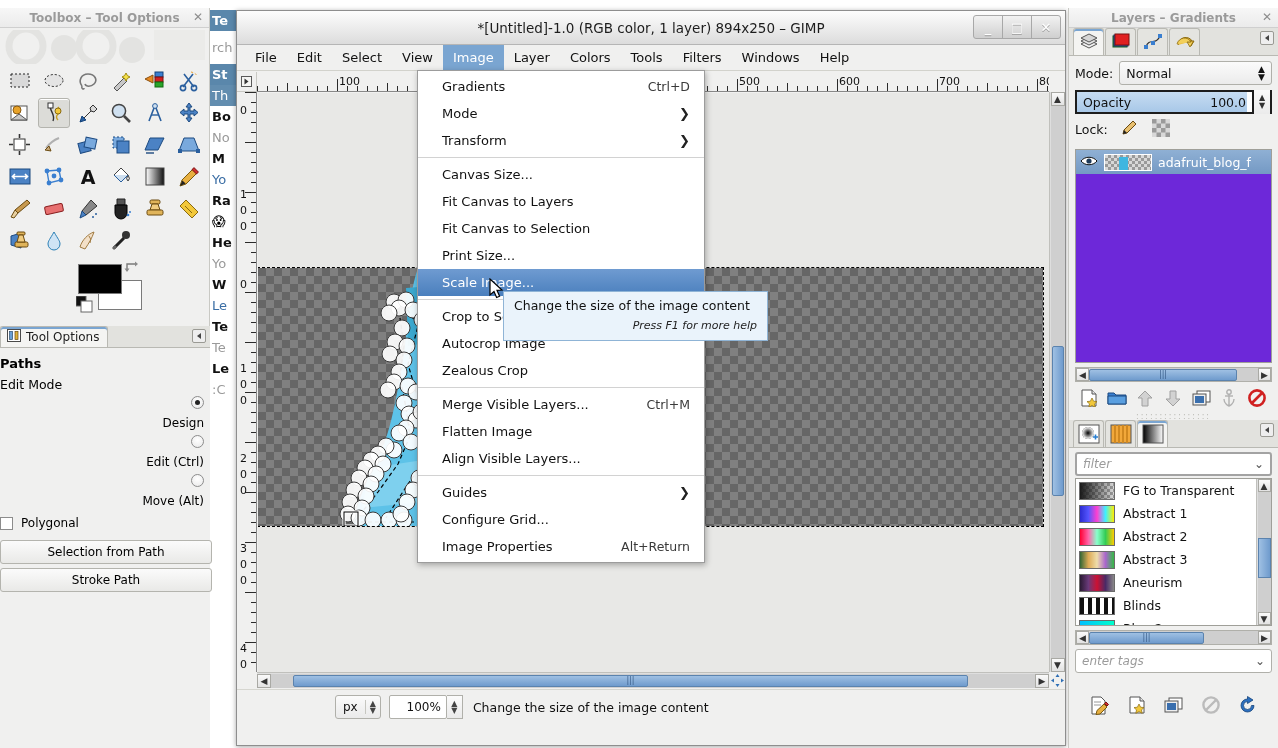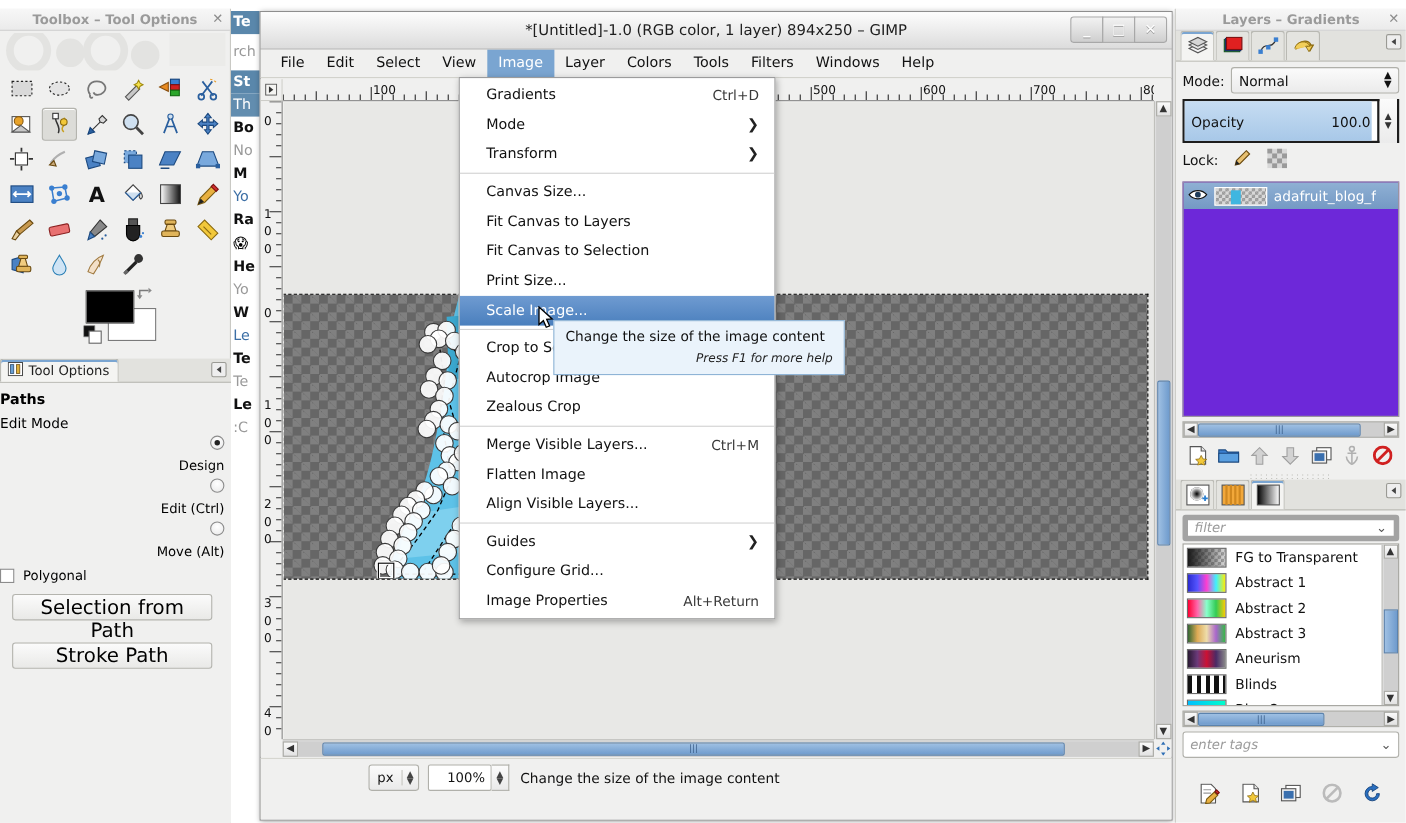--- a/index.html
+++ b/index.html
@@ -88,24 +88,24 @@
   .radio {
     width:13px; height:13px; border-radius:50%;
     border:1px solid #8c8c8c; background:
       radial-gradient(circle at 50% 35%, #ffffff, #e8e8e8);
     display:flex; align-items:center; justify-content:center;
   }
   .radio .dot { width:5px; height:5px; border-radius:50%; background:#222; }
   .check-row { display:flex; align-items:center; gap:8px; margin: 8px 0 10px 0; cursor:pointer; }
   .checkbox { width:13px; height:13px; border:1px solid #8c8c8c; background:#fff; }
   .opt-btn {
-    display:block; width:182px; height:24px; margin: 0 auto 20px auto;
+    display:block; width:212px; height:24px; margin: 0 auto 4px auto;
     background: linear-gradient(#fbfbfb,#e9e9e7);
     border:1px solid #b4b4ae; border-radius:3px;
-    font-family:"DejaVu Sans", sans-serif; font-size:18px; color:#000; cursor:pointer;
+    font-family:"DejaVu Sans", sans-serif; font-size:12px; color:#000; cursor:pointer;
   }
 
   
   #bgwin {
     position:absolute; left:208px; top:10px; width: 60px; height: 716px;
     background:#ffffff; overflow:hidden; font-size:13px;
   }
   .bg-band { background:#5a87ab; color:#fff; font-weight:bold; padding:3px 4px; }
   .bg-line { padding: 3px 4px; white-space:nowrap; overflow:hidden; }
   .bg-grey { color:#9a9a9a; }
@@ -267,21 +267,21 @@
   .rd-tab.active { background:#f4f4f2; box-shadow: inset 0 2px 0 #7aa5d1; }
   .row { display:flex; align-items:center; padding: 5px 6px; gap:6px; }
   .lbl-s { font-size:12.5px; color:#111; }
   .mode-combo {
     flex:1; height:24px; background:linear-gradient(#fbfbfb,#ebebeb);
     border:1px solid #b0b0aa; border-radius:3px;
     display:flex; align-items:center; justify-content:space-between;
     padding:0 6px; font-size:12.5px; color:#111; cursor:pointer;
   }
   .opacity-bar {
-    margin: 0 6px; height:40px; border:2px solid #1d1d1d; display:flex; align-items:center;
+    margin: 0 6px; height:24px; border:2px solid #1d1d1d; display:flex; align-items:center;
     background:#fff; position:relative;
   }
   .opacity-fill {
     position:absolute; left:0; top:0; bottom:0; width:88%;
     background: linear-gradient(#c6dcf2,#a8c8e8);
   }
   .opacity-bar .ot { position:relative; padding-left:6px; font-size:12.5px; color:#111; }
   .opacity-bar .ov { position:relative; margin-left:auto; padding-right:24px; font-size:12.5px; color:#111;}
   .opacity-spin {
     position:absolute; right:0; top:-2px; bottom:-2px; width:18px;
@@ -318,21 +318,21 @@
     margin: 2px 6px 0 6px; border:1px solid #9f9f99; background:#fff;
     height:148px; overflow:hidden; display:flex;
   }
   #gradlist .inner { flex:1; }
   .grad-row { height:23px; display:flex; align-items:center; gap:8px; padding-left:3px; cursor:pointer; }
   .grad-thumb { width:36px; height:18px; border:1px solid #6b6b6b; }
   .grad-name { font-size:12.5px; color:#111; white-space:nowrap; }
   .glist-sb { width:15px; background:#dedede; border-left:1px solid #c0c0bc;
     display:flex; flex-direction:column; align-items:center; }
   .filter-combo {
-    margin: 4px 6px 2px 6px; height:24px; background:#fff; border:5px solid #a3a3a3; border-radius:3px;
+    margin: 4px 6px 2px 6px; height:24px; background:#fff; border:2px solid #a3a3a3; border-radius:3px;
     display:flex; align-items:center; justify-content:space-between; padding:0 6px;
     font-size:12px; color:#9b9b9b; font-style:italic; cursor:text;
   }
   .tag-combo {
     margin: 4px 6px 18px 6px; height:24px; background:#fff; border:1px solid #b0b0aa; border-radius:3px;
     display:flex; align-items:center; justify-content:space-between; padding:0 6px;
     font-size:12px; color:#9b9b9b; font-style:italic; cursor:text;
   }
   .grad-btnbar { display:flex; align-items:center; justify-content:space-around; padding:4px 12px; }
 </style>

